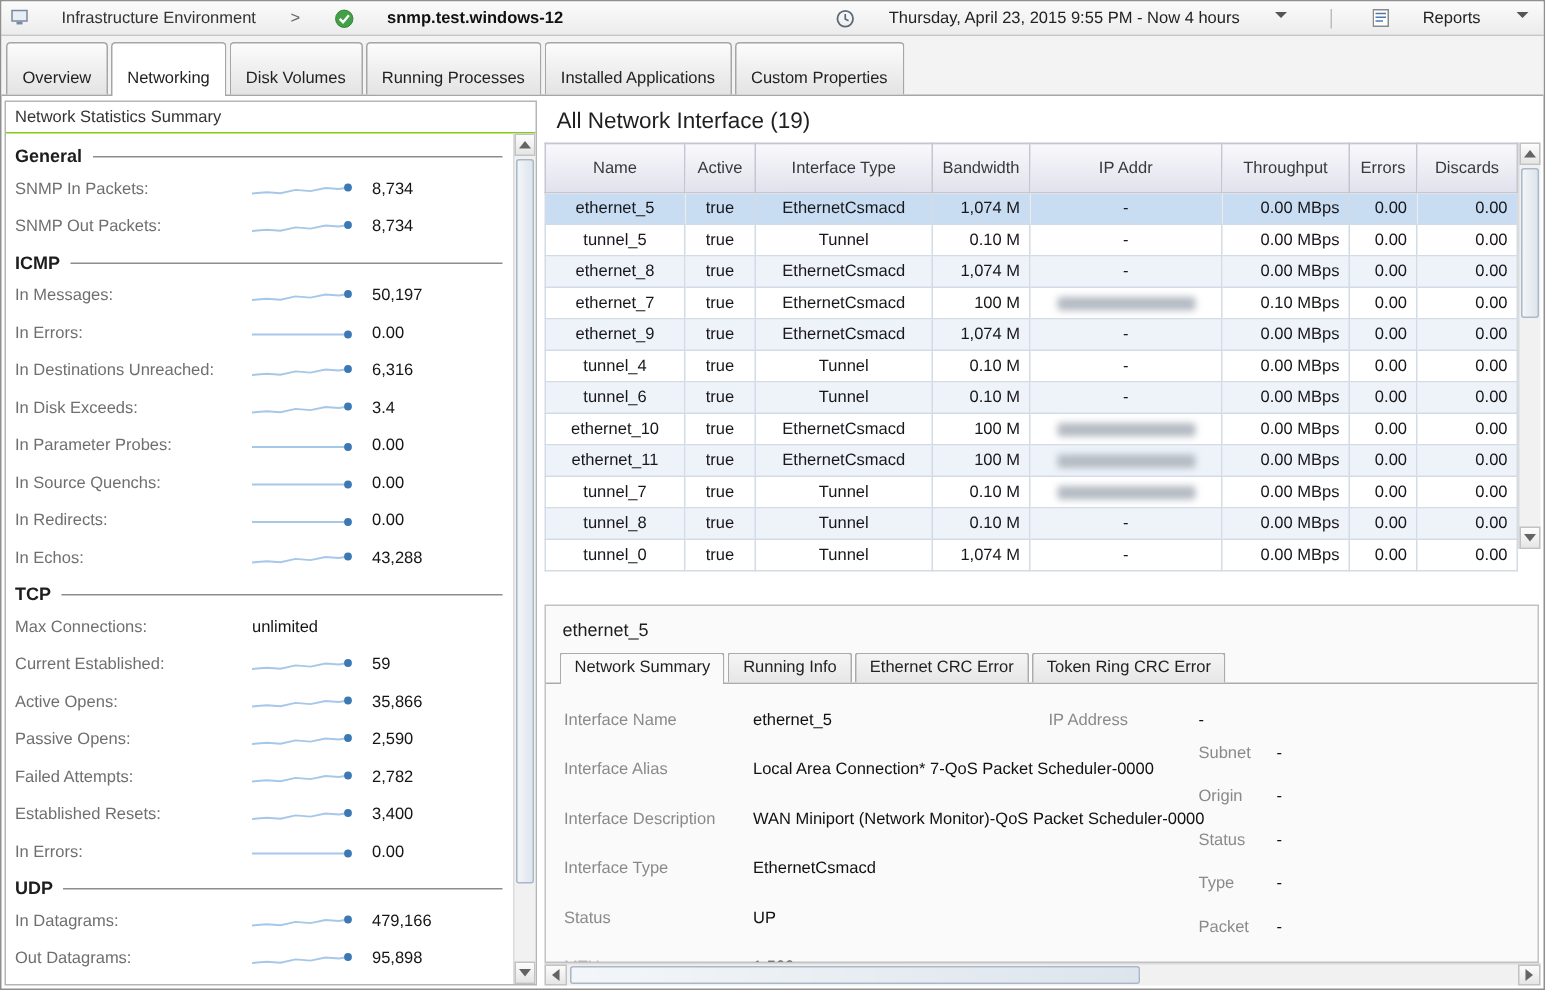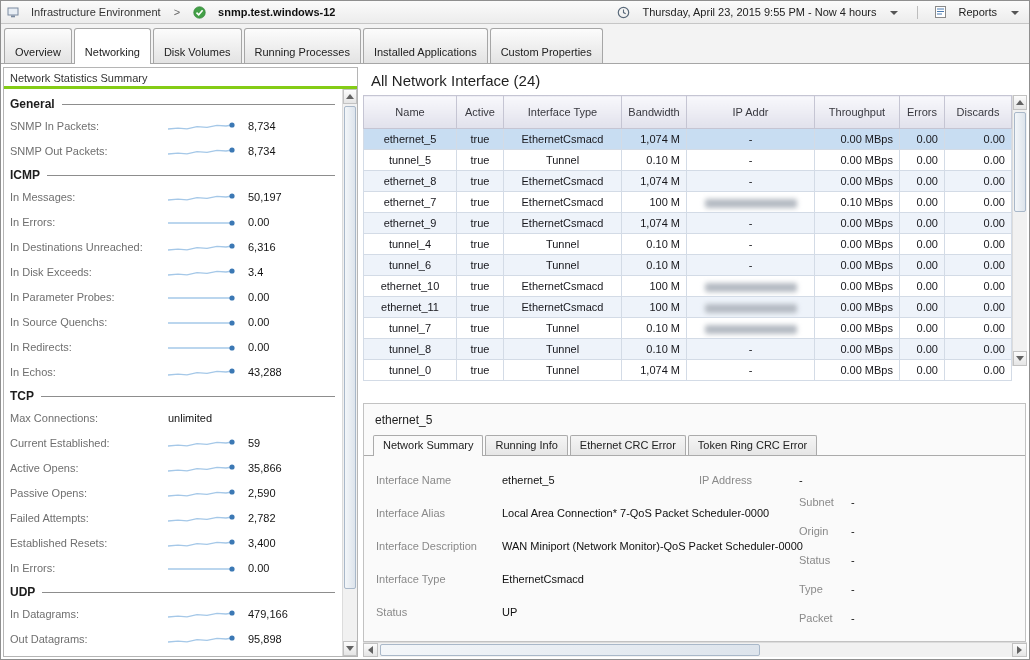--- a/index.html
+++ b/index.html
@@ -3,41 +3,41 @@
 <meta charset="utf-8">
 <style>
   * { box-sizing: border-box; margin: 0; padding: 0; }
   html, body { width: 1030px; height: 660px; overflow: hidden; }
   body { font-family: "Liberation Sans", sans-serif; font-size: 11px; color: #222; background: #fff; }
   .app { width: 1030px; height: 660px; border: 1px solid #8f8f8f; display: flex; flex-direction: column; background: #fff; }
 
   
   .topbar { flex: 0 0 23px; display: flex; align-items: center; justify-content: space-between;
             padding: 0 8px 0 6px; background: linear-gradient(#fbfbfb, #ececec); border-bottom: 1px solid #c6c6c6; }
-  .crumbs, .tb-right { display: flex; align-items: center; gap: 12px; }
+  .crumbs, .tb-right { display: flex; align-items: flex-start; gap: 22px; }
   .crumb-link { color: #333; cursor: pointer; }
   .crumb-sep { color: #666; margin: 0 1px; }
   .crumb-current { font-weight: bold; color: #101010; }
   .icon { display: inline-flex; align-items: center; }
   .caret { width: 0; height: 0; border-left: 4px solid transparent; border-right: 4px solid transparent;
            border-top: 4px solid #555; display: inline-block; margin: 2px 2px 0 2px; }
   .vsep { width: 1px; height: 13px; background: #bdbdbd; margin: 0 5px; }
 
   
   .tabbar { flex: 0 0 27px; background: #f3f3f3; border-bottom: 1px solid #a6a6a6;
             padding: 4px 0 0 3px; display: flex; align-items: flex-end; gap: 2px; }
   .tab { padding: 17px 10px 5px; border: 1px solid #a6a6a6; border-bottom: none; border-radius: 3px 3px 0 0;
          background: linear-gradient(#fcfcfc, #e3e3e3); cursor: pointer; color: #222; white-space: nowrap; }
   .tab.active { background: #fff; margin-bottom: -1px; padding-bottom: 6px; }
 
   .content { flex: 1; display: flex; padding: 3px 2px 2px 2px; gap: 5px; min-height: 0; }
 
   
   .lpanel { flex: 0 0 355px; width: 355px; border: 1px solid #b5b5b5; background: #fff; position: relative; overflow: hidden; }
-  .lp-title { height: 21px; line-height: 20px; padding-left: 6px; border-bottom: 3px solid #84cc16; color: #333; }
+  .lp-title { height: 21px; line-height: 20px; padding-left: 6px; border-bottom: 1px solid #84cc16; color: #333; }
   .lp-body { padding: 3px 22px 0 6px; }
   .sec-title { display: flex; align-items: center; font-weight: bold; font-size: 12px; color: #1d1d1d; margin: 5px 0 2px; }
   .sec-rule { flex: 1; height: 1px; background: #8d8d8d; margin-left: 7px; }
   .stat-row { display: flex; align-items: center; height: 25px; }
   .stat-label { width: 155px; color: #6f6f6f; flex: 0 0 155px; }
   .stat-spark { width: 80px; height: 15px; flex: 0 0 80px; }
   .stat-value { margin-left: 3px; color: #151515; white-space: nowrap; }
 
   
   .sbar { background: #f1f1f1; display: flex; }
@@ -325,21 +325,21 @@
         <div class="strack">
             <div class="sthumb" style="top:2px;height:90%;"></div>
           </div>
         <div class="sbtn">
             <span class="tri down"></span>
           </div>
       </div>
     </div>
 
     <div class="rpanel">
-      <div class="rp-title">All Network Interface (24)</div>
+      <div class="rp-title">All Network Interface (19)</div>
 
       <div class="table-wrap">
         <table class="itable">
           <colgroup>
             <col style="width:93px">
               <col style="width:47px">
               <col style="width:118px">
               <col style="width:65px">
             <col style="width:128px">
               <col style="width:85px">

